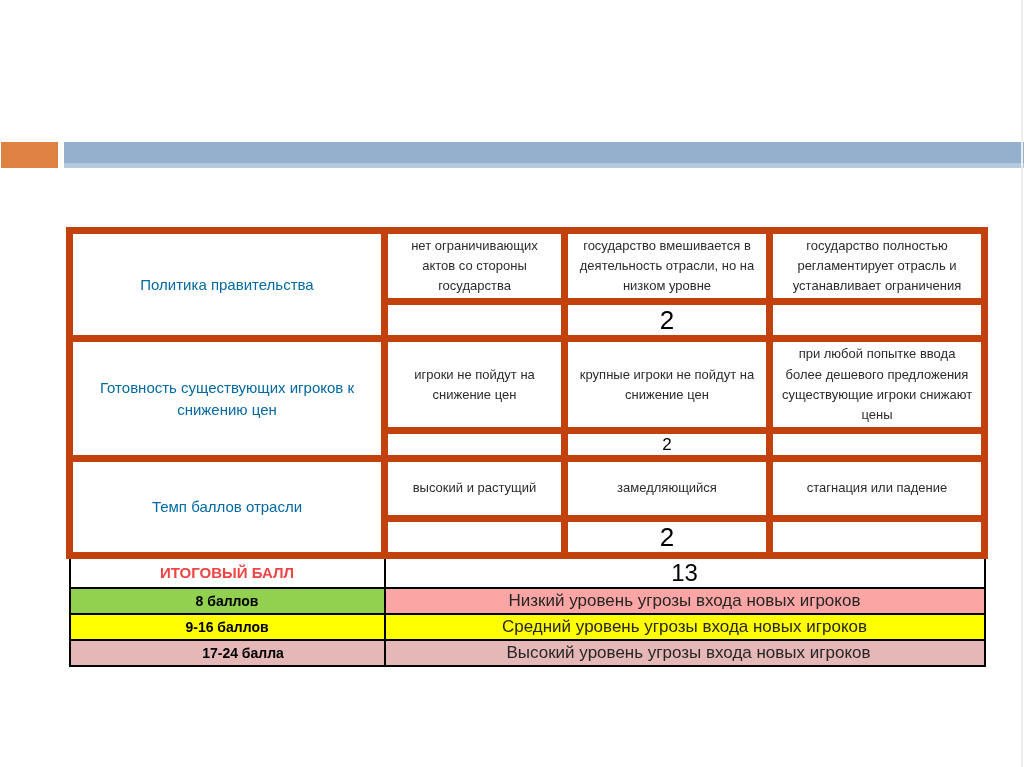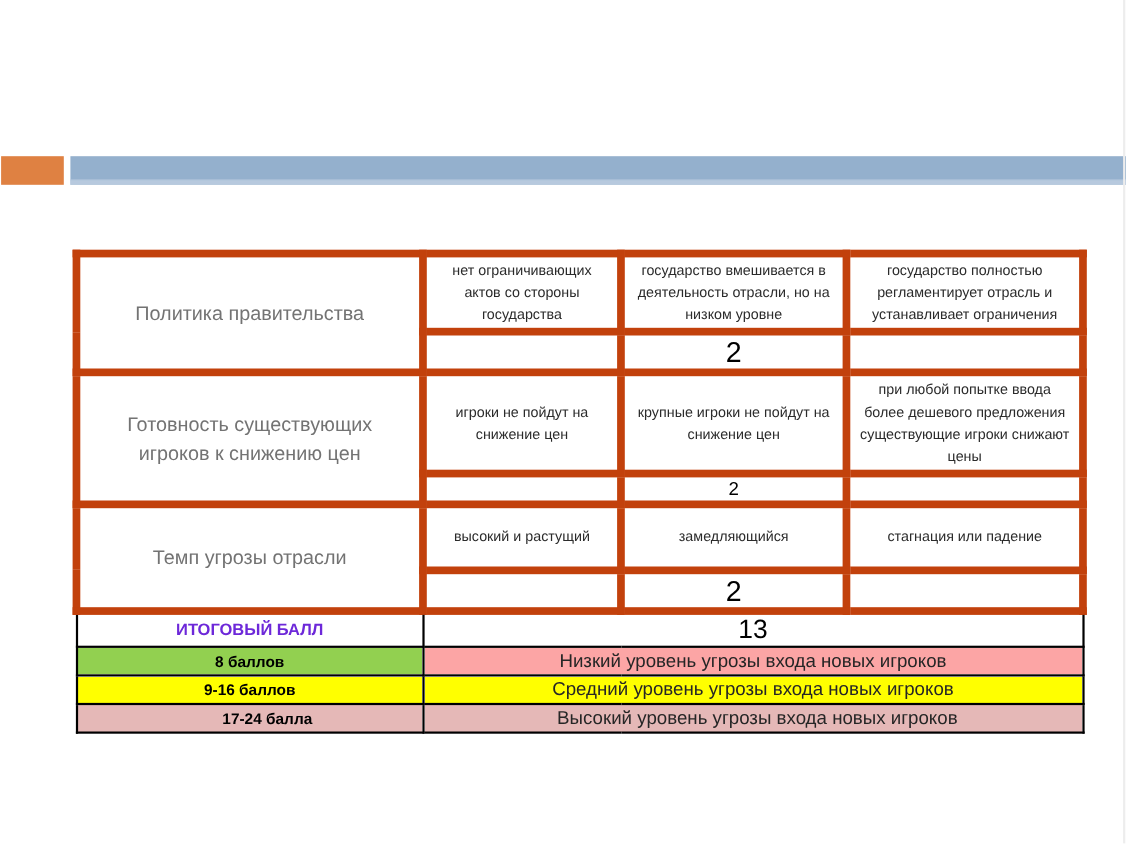--- a/index.html
+++ b/index.html
@@ -67,23 +67,23 @@
   table.matrix col.c4 { width: 215px; }
 
   table.matrix td {
     border: 7px solid #c2410c;
     text-align: center;
     vertical-align: middle;
     padding: 2px 8px;
     overflow: hidden;
   }
   .factor-name {
-    font-size: 18px;
+    font-size: 15px;
     line-height: 1.45;
-    color: #737373;
+    color: #0369a1;
   }
   .opt {
     font-size: 13px;
     line-height: 1.55;
     color: #2b2b2b;
   }
   tr.text-row-1 { height: 64px; }
   tr.score-row-1 { height: 24px; }
   tr.text-row-2 { height: 73px; }
   tr.score-row-2 { height: 27px; }
@@ -100,21 +100,21 @@
 
   
   tr.total-row td {
     border: 2px solid #000000;
     border-top: 3px solid #000000;
   }
   tr.total-row { height: 29px; }
   .total-label {
     font-weight: bold;
     font-size: 15px;
-    color: #6d28d9;
+    color: #ef4444;
   }
   .total-value {
     font-size: 24px;
     line-height: 1;
     color: #000000;
     padding: 0;
   }
   tr.legend-row td { border: 2px solid #000000; }
   tr.legend-row { height: 25px; }
   .legend-range {
@@ -166,21 +166,21 @@
           <td class="opt">крупные игроки не пойдут на снижение цен</td>
           <td class="opt">при любой попытке ввода более дешевого предложения существующие игроки снижают цены</td>
         </tr>
         <tr class="score-row-2">
           <td></td>
           <td class="score small">2</td>
           <td></td>
         </tr>
 
         <tr class="text-row-3">
-          <td class="factor-name" rowspan="2">Темп угрозы отрасли</td>
+          <td class="factor-name" rowspan="2">Темп баллов отрасли</td>
           <td class="opt">высокий и растущий</td>
           <td class="opt">замедляющийся</td>
           <td class="opt">стагнация или падение</td>
         </tr>
         <tr class="score-row-3">
           <td></td>
           <td class="score">2</td>
           <td></td>
         </tr>
 

